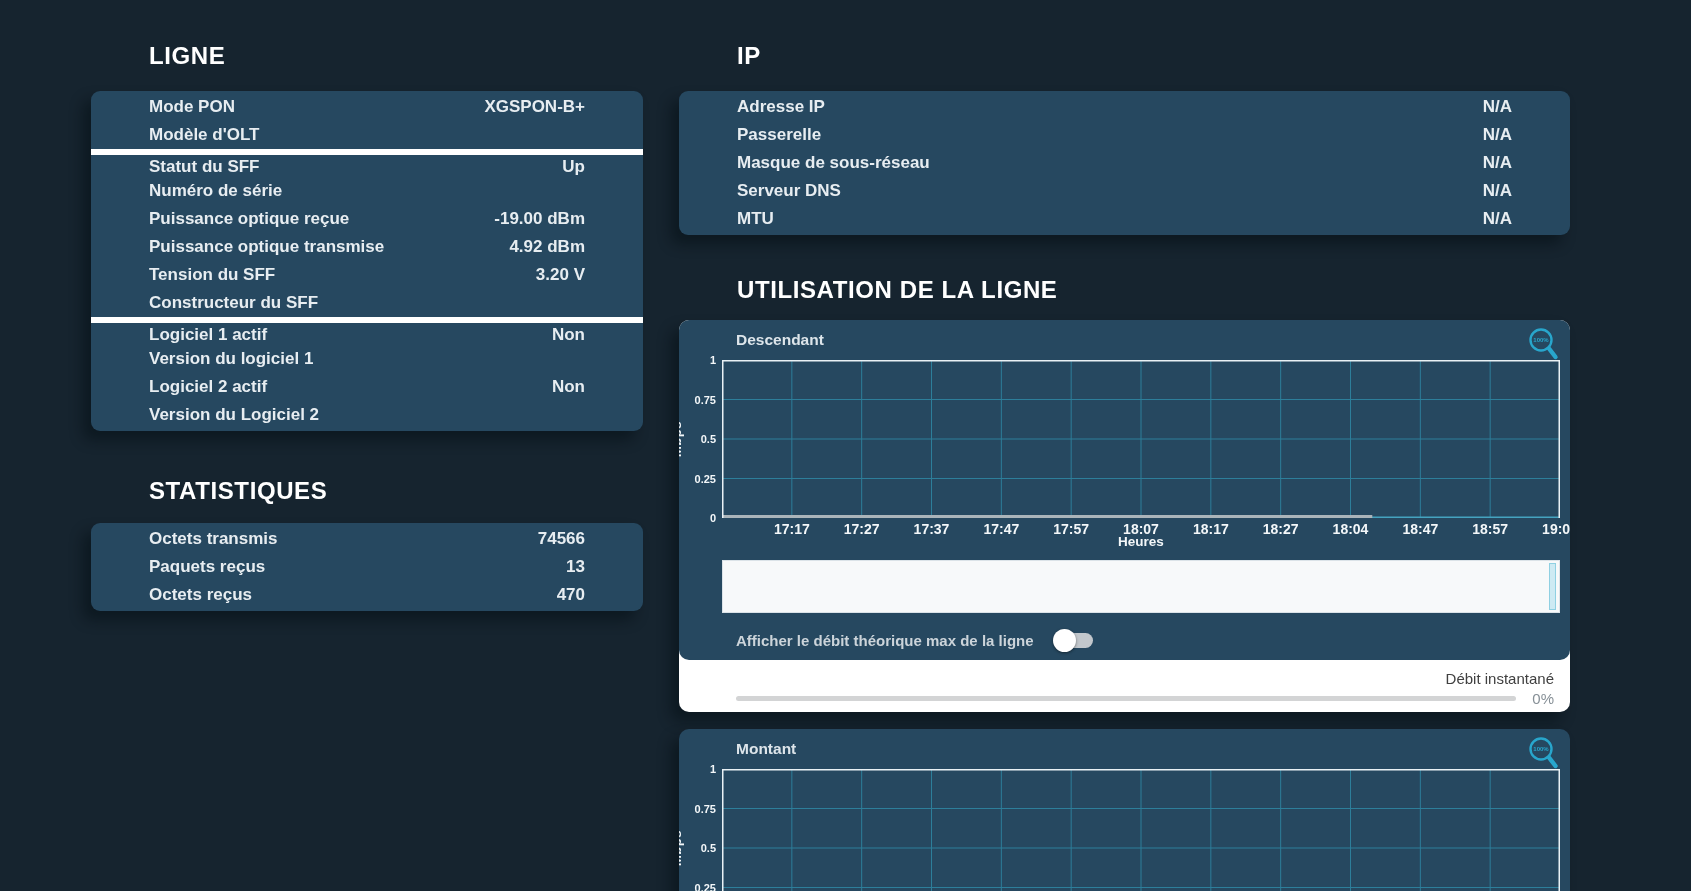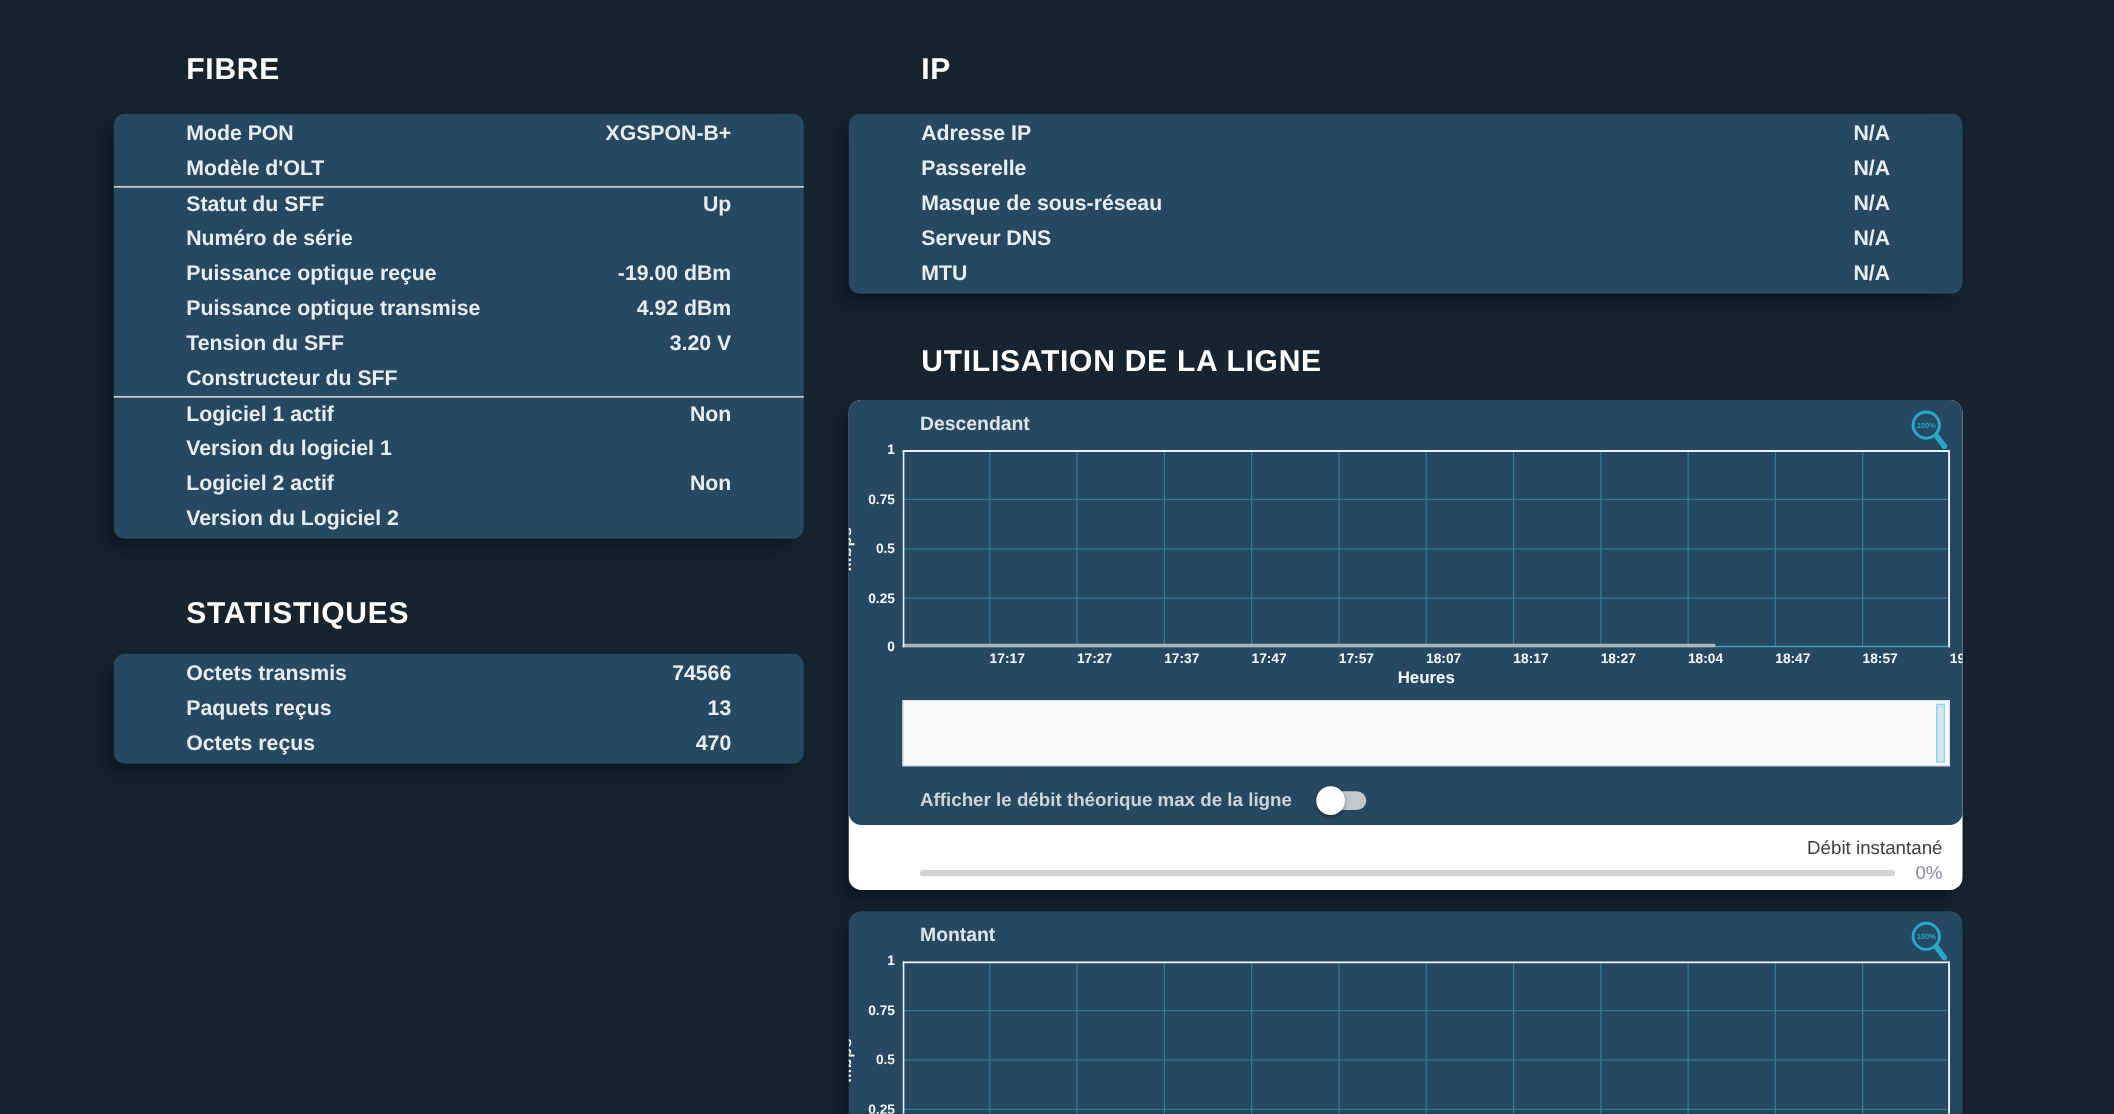--- a/index.html
+++ b/index.html
@@ -24,21 +24,21 @@
     background:#264860;
     border-radius:9px;
     box-shadow:-8px 9px 14px rgba(3,10,16,.45);
     padding:2px 0;
   }
   .trow {
     height:28px; display:flex; align-items:center; justify-content:space-between;
     padding:0 58px;
     font-size:17px; font-weight:bold; color:#e7edf1;
   }
-  .trow.sep { border-top:1px solid #ffffff; }
+  .trow.sep { border-top:6px solid #ffffff;align-items:flex-end; }
   .mt-stats { margin-top:48px; }
   .mt-usage { margin-top:43px; }
   .card-stats { margin-top:20px; }
 
   
   .chart-card {
     margin-top:18px;
     background:#ffffff;
     border-radius:10px;
     box-shadow:-8px 9px 14px rgba(3,10,16,.45);
@@ -68,22 +68,22 @@
   }
   .ylab {
     position:absolute; left:-46px; top:50%;
     transform:translate(-50%,-50%) rotate(-90deg);
     font-size:13px; font-weight:bold; color:#f3f7f9; letter-spacing:.5px;
   }
   .x-ticks {
     position:relative; margin-left:43px; width:838px; height:13px; margin-top:3px;
   }
   .xtick {
-    position:absolute; top:0; width:56px; margin-left:-28px; text-align:right;
-    font-size:11px; font-weight:bold; color:#f3f7f9; white-space:nowrap;
+    position:absolute; top:0; width:56px; margin-left:-28px; text-align:center;
+    font-size:14px; font-weight:bold; color:#f3f7f9; white-space:nowrap;
   }
   .x-label {
     margin-left:43px; width:838px; height:16px; text-align:center;
     font-size:13.5px; font-weight:bold; color:#f3f7f9;
   }
   .navigator {
     position:relative;
     margin:10px 0 0 43px; width:838px; height:53px;
     background:#f7f9fa; border:1px solid #dbe3e8;
   }
@@ -111,21 +111,21 @@
   .debit-track {
     flex:1; height:5px; background:#d3d4d5; border-radius:3px; position:relative; overflow:hidden;
   }
   .debit-fill { height:100%; background:#28a6cc; border-radius:3px; }
   .debit-value { font-size:15px; color:#868f96; flex:0 0 auto; }
 </style>
 </head>
 <body>
 
 <div class="col col-left">
-  <div class="section-title">FIBRE</div>
+  <div class="section-title">LIGNE</div>
   <div class="card" id="fibre-table">
       <div class="trow">
         <span>Mode PON</span>
         <span>XGSPON-B+</span>
       </div>
       <div class="trow">
         <span>Modèle d'OLT</span>
         <span></span>
       </div>
       <div class="trow sep">

